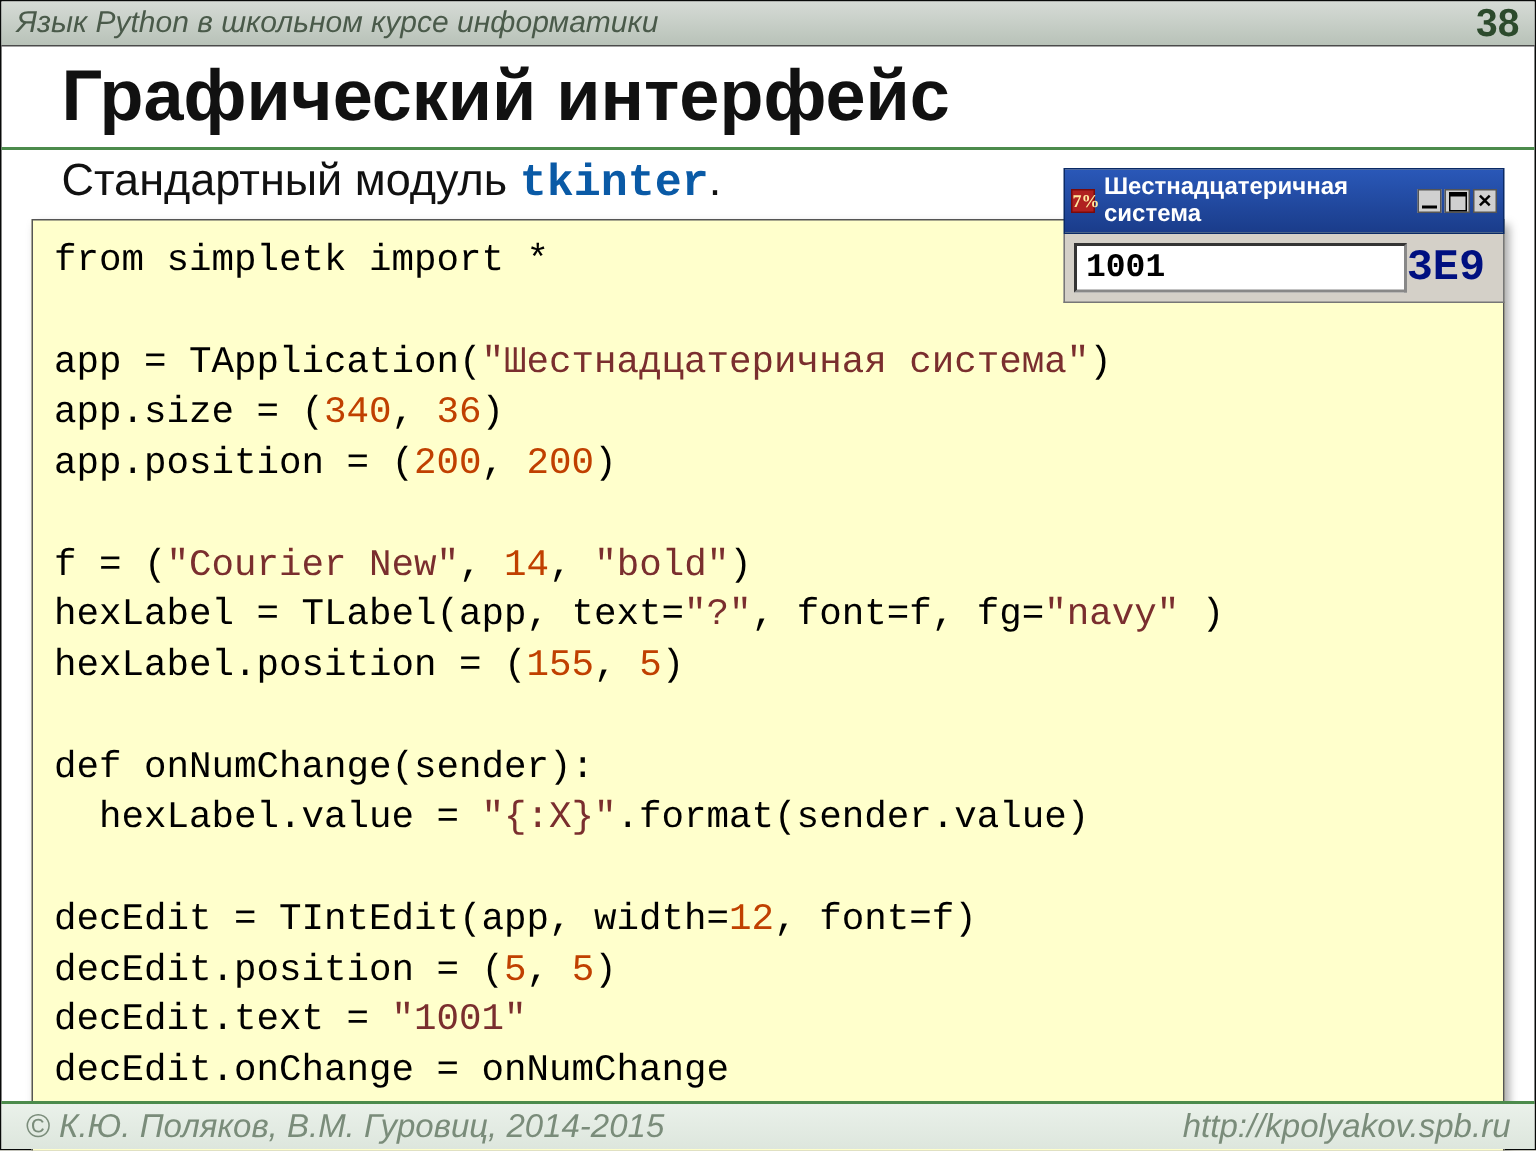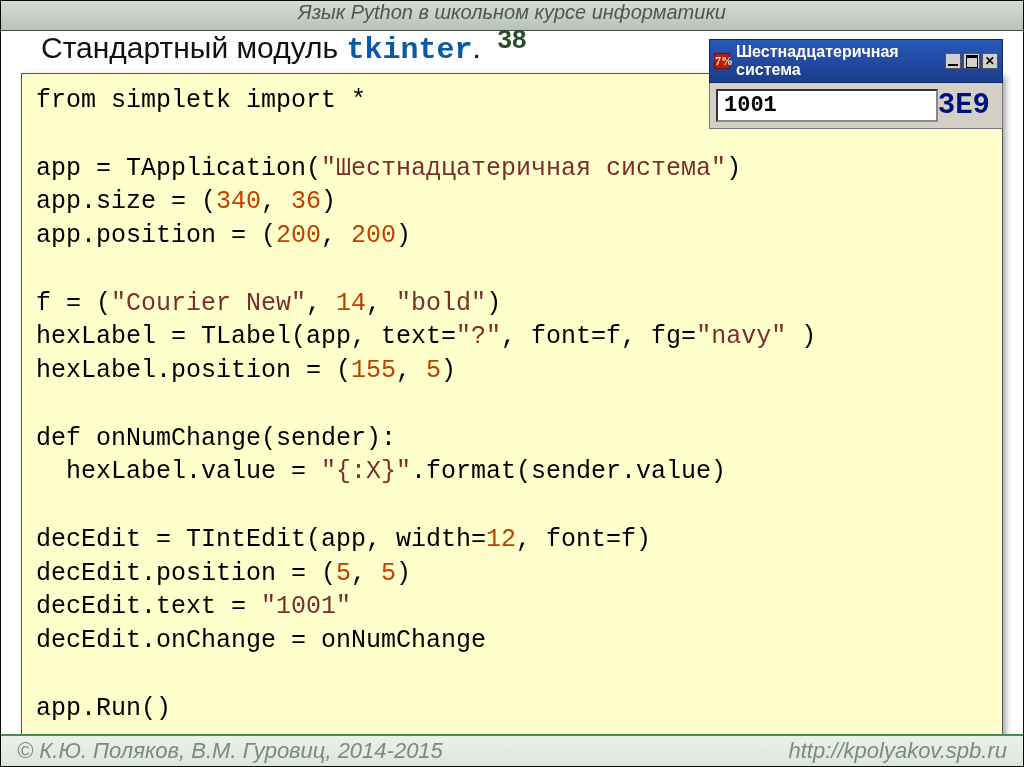--- a/index.html
+++ b/index.html
@@ -19,21 +19,20 @@
     display: flex;
     justify-content: space-between;
     align-items: center;
     height: 30px;
     padding: 0 10px;
     background: linear-gradient(180deg,#d6dbd6,#b8c2b8);
     border-bottom: 1px solid #4a4a4a;
     color: #4a5a4a;
     font-style: italic;
     font-size: 20px;
-    flex-direction: column;
   }
   .topbar .pnum {
     font-size: 26px; font-weight: bold; font-style: normal; color: #2c4a2c;
   }
   .title {
     font-family: Arial, sans-serif;
     font-size: 48px;
     font-weight: bold;
     color: #111;
     padding: 6px 0 6px 40px;
@@ -134,20 +133,21 @@
 </style>
 </head>
 <body>
 
 <div class="slide">
   <div class="topbar">
     <span>Язык Python в школьном курсе информатики</span>
     <span class="pnum">38</span>
   </div>
 
+  <div class="title">Графический интерфейс</div>
 
   <div class="wrap">
     <div class="subtitle">
       <span>Стандартный модуль </span><span class="tkword">tkinter</span><span>.</span>
     </div>
 
     <div class="codeblock"><span class="kw">from</span><span> simpletk </span><span class="kw">import</span><span> *</span>
 
 <span>app = TApplication(</span><span class="str">"Шестнадцатеричная система"</span><span>)</span>
 <span>app.size = (</span><span class="num">340</span><span>, </span><span class="num">36</span><span>)</span>

